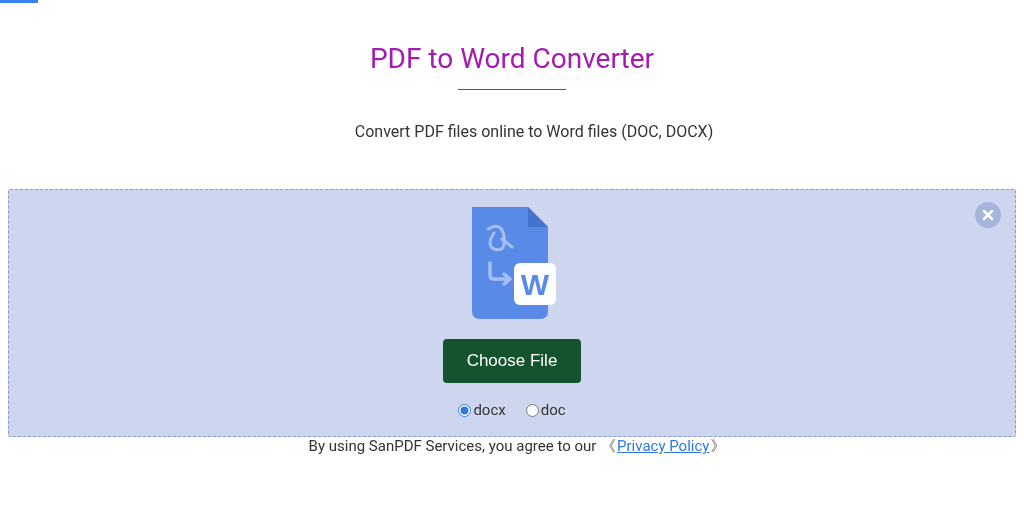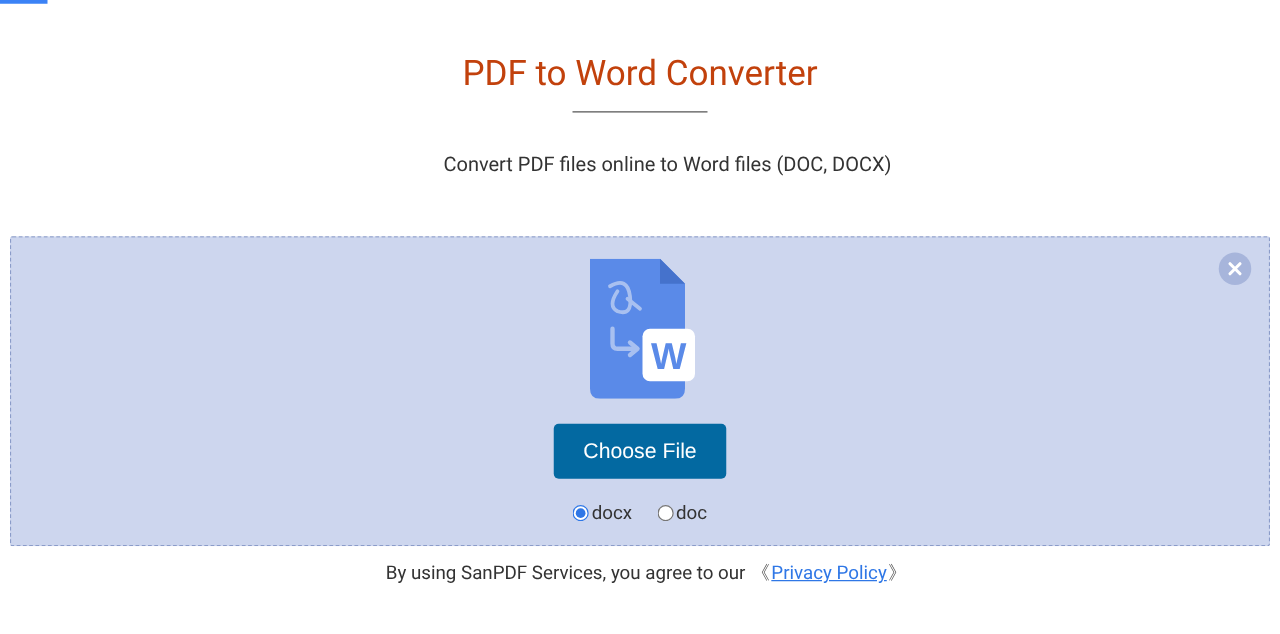--- a/index.html
+++ b/index.html
@@ -22,21 +22,21 @@
       height: 3px;
       background: #3b82f6;
     }
     .header {
       text-align: center;
       padding-top: 42px;
     }
     .page-title {
       font-size: 28px;
       font-weight: 400;
-      color: #c2410c;
+      color: #a21caf;
       display: inline-block;
       position: relative;
     }
     .title-underline {
       width: 108px;
       height: 1px;
       background: #555;
       margin: 14px auto 0 auto;
     }
     .subtitle {
@@ -73,21 +73,21 @@
       cursor: pointer;
     }
     .close-btn svg {
       width: 12px;
       height: 12px;
     }
     .file-icon-wrap {
       margin-bottom: 16px;
     }
     .choose-file-btn {
-      background: #0369a1;
+      background: #14532d;
       color: #ffffff;
       border: none;
       padding: 12px 24px;
       font-size: 17px;
       border-radius: 4px;
       cursor: pointer;
       font-weight: 400;
     }
     .format-options {
       margin-top: 18px;
@@ -105,21 +105,20 @@
     }
     .format-options input[type="radio"] {
       margin: 0;
       cursor: pointer;
       accent-color: #2f77e6;
     }
     .footer-text {
       text-align: center;
       font-size: 15px;
       color: #333;
-      margin-top: 12px;
       padding-left: 11px;
     }
     .footer-text .bracket {
       color: #555;
       margin: 0 1px;
     }
     .footer-text a {
       color: #2f77e6;
       text-decoration: underline;
     }

